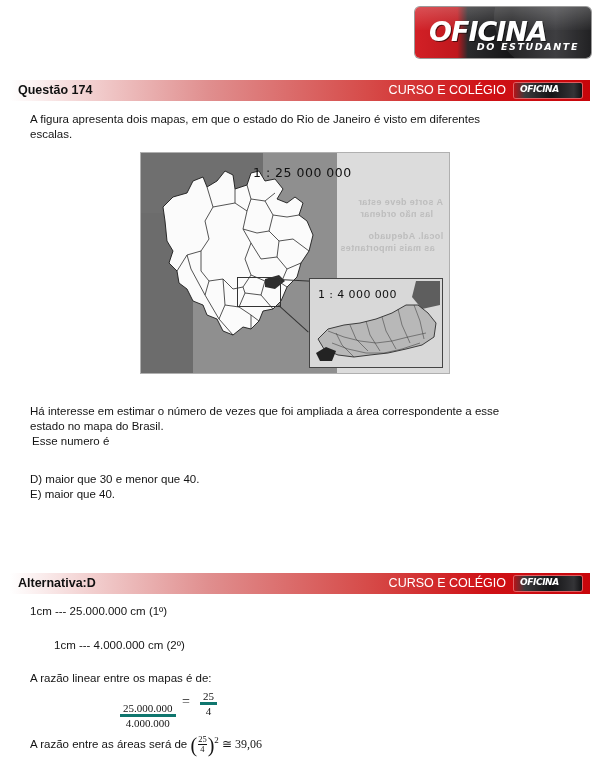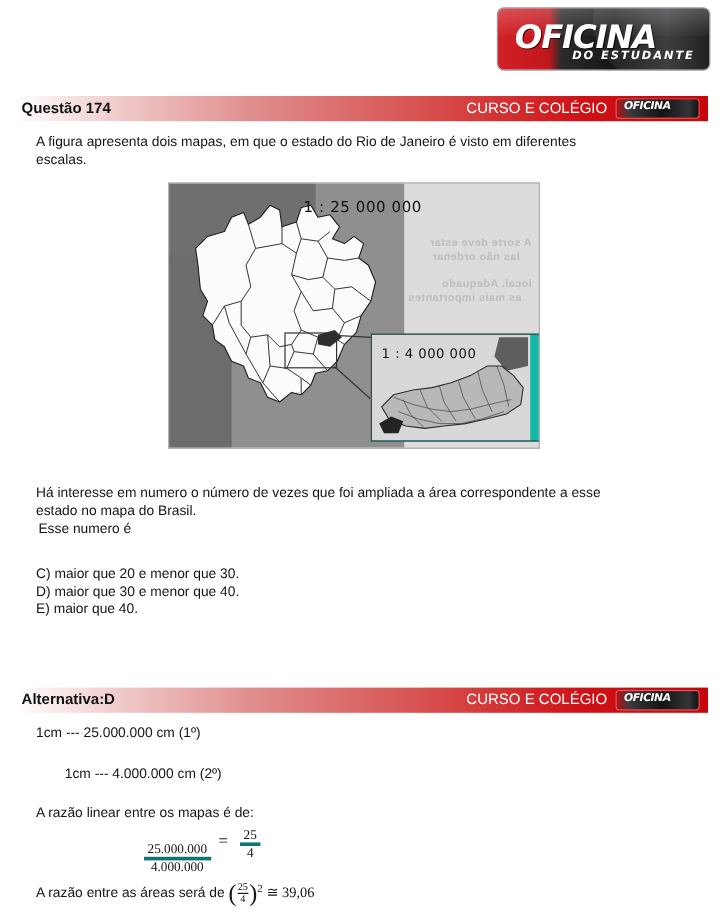--- a/index.html
+++ b/index.html
@@ -185,24 +185,23 @@
     font-family: "DejaVu Sans", sans-serif;
     font-size: 12.5px;
     color: #111111;
     letter-spacing: 0.5px;
     white-space: nowrap;
   }
   .inset {
     position: absolute;
     left: 168px; top: 125px;
     width: 132px; height: 88px;
-    background: #14b8a6;
+    background: #f0abfc;
     border: 1px solid #444444;
     overflow: hidden;
-    padding-left: 32px;
   }
   .scale-inset {
     position: absolute;
     left: 8px; top: 9px;
     font-family: "DejaVu Sans", sans-serif;
     font-size: 11px;
     color: #111111;
     letter-spacing: 0.4px;
     white-space: nowrap;
     z-index: 3;
@@ -353,26 +352,25 @@
         <path d="M88,30 L92,46 L100,64"></path>
         <path d="M104,26 L110,42 L114,60"></path>
         <path d="M18,52 L34,58 L50,62 L66,64 L82,62 L98,58 L116,54"></path>
         <path d="M22,64 L38,70 L56,74 L74,74 L92,70 L110,64"></path>
       </g>
       <path d="M6,74 L16,68 L26,72 L22,82 L10,82 Z" fill="#232323"></path>
     </svg>
   </div>
 </div>
 
-<div class="para" style="left:30px; top:404px; width:542px;">Há interesse em numero o número de vezes que foi ampliada a área correspondente a esse</div>
+<div class="para" style="left:30px; top:404px; width:542px;">Há interesse em estimar o número de vezes que foi ampliada a área correspondente a esse</div>
 <div class="plain" style="left:30px; top:419px;">estado no mapa do Brasil.</div>
 <div class="plain" style="left:32px; top:434px;">Esse numero é</div>
 
 <div class="opt-list" style="top:472px;">
-  <div>C) maior que 20 e menor que 30.</div>
   <div>D) maior que 30 e menor que 40.</div>
   <div>E) maior que 40.</div>
 </div>
 
 <div class="section-bar" style="top:573px;">
   <span class="bar-title">Alternativa:D</span>
   <span class="bar-right">CURSO E COLÉGIO</span>
   <span class="mini-logo">
     <span class="mini-name">OFICINA</span>
   </span>

